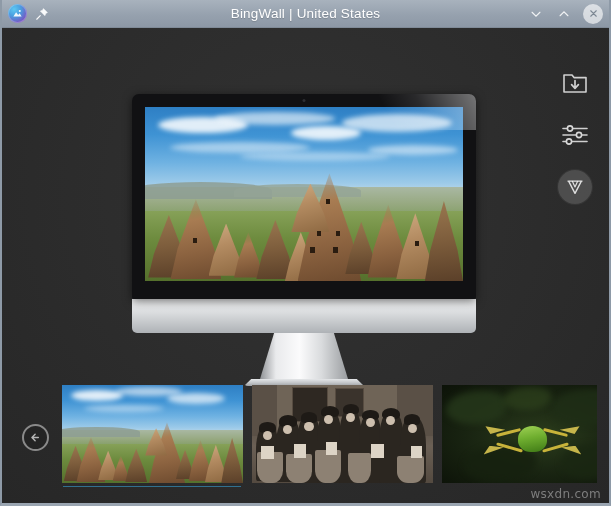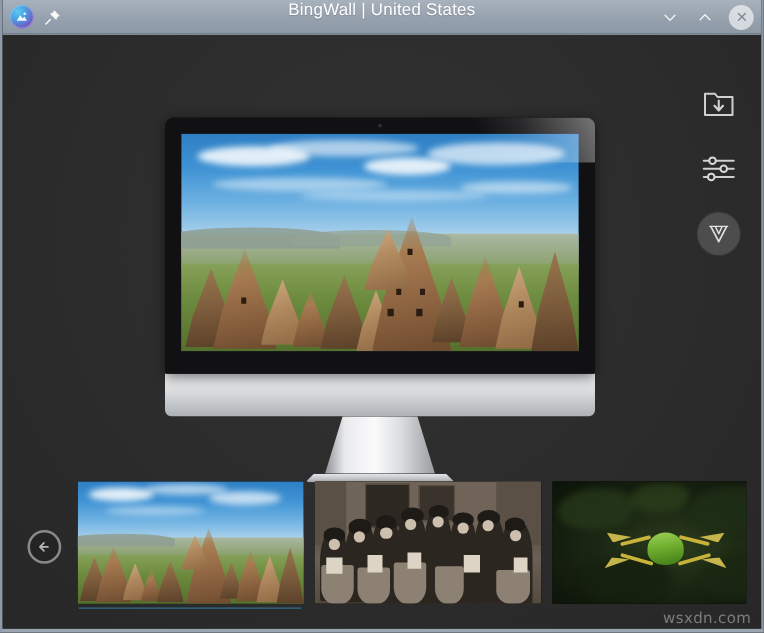--- a/index.html
+++ b/index.html
@@ -25,20 +25,21 @@
     border-bottom: 3px solid #9aa5b1;
     overflow: hidden;
   }
 
   
   #titlebar {
     position: relative;
     height: 28px;
     background: linear-gradient(180deg, #a8b2bd 0%, #96a1ae 55%, #8d98a6 100%);
     display: flex;
+    align-items: center;
     padding: 0 6px;
     box-sizing: border-box;
     border-bottom: 1px solid #7f8a97;
   }
   .tb-left {
     display: flex;
     align-items: center;
     gap: 6px;
     z-index: 2;
   }

